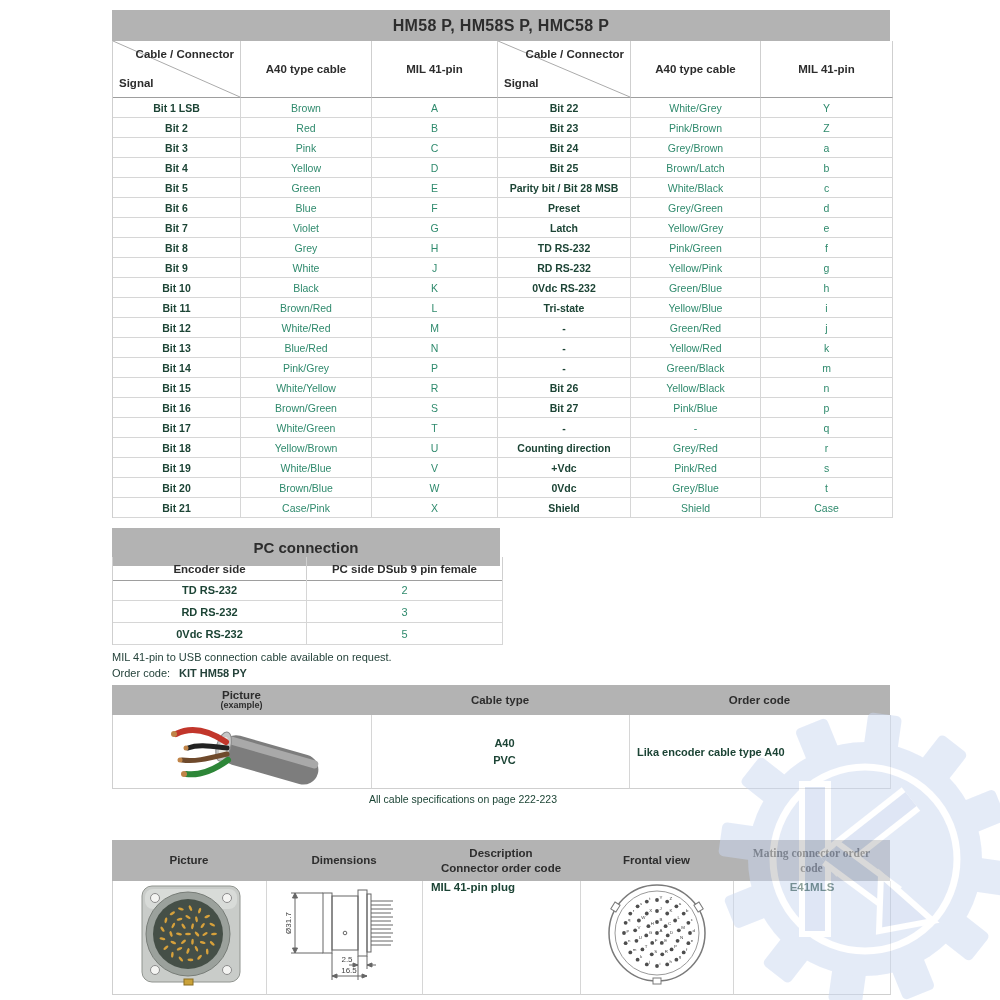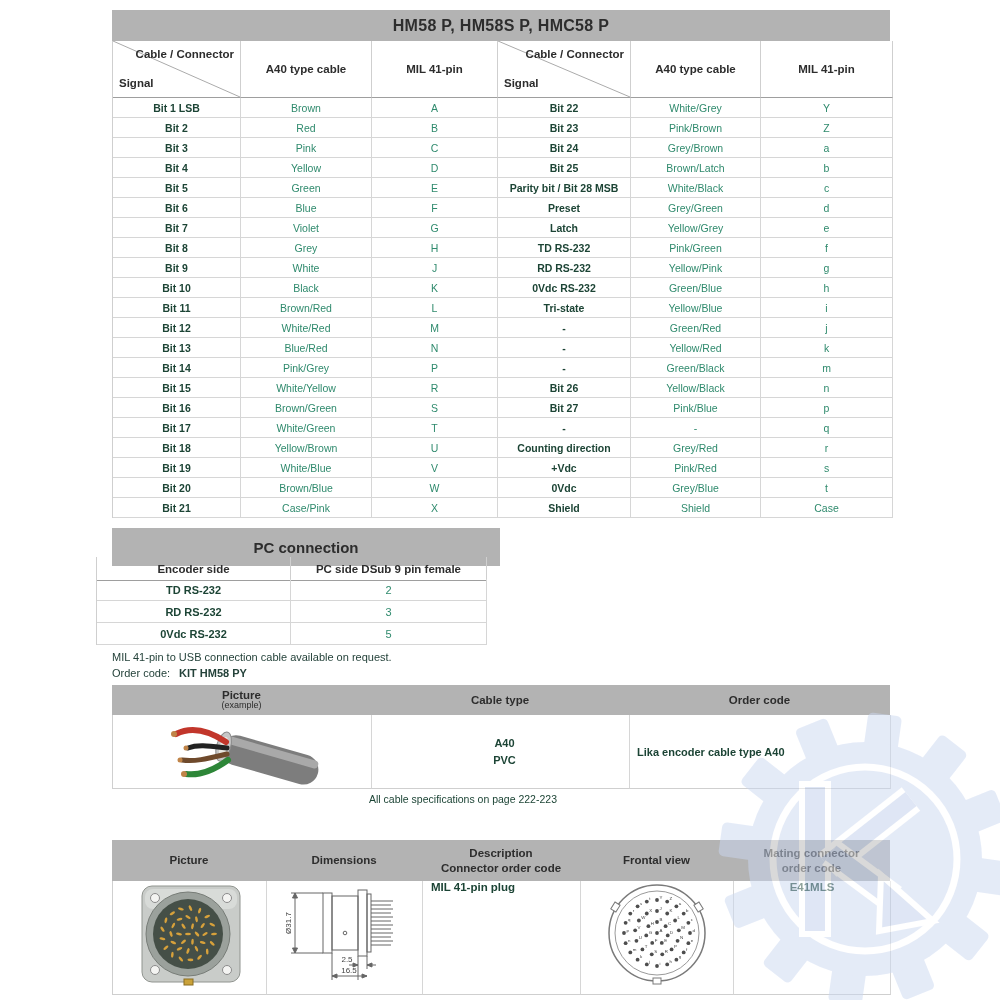--- a/index.html
+++ b/index.html
@@ -20,36 +20,36 @@
   .corner .bottom{position:absolute;bottom:8px;left:6px;text-align:center;}
   #conn-rows{left:112px;top:98px;width:780px;grid-template-columns:128px 131px 126px 133px 130px 132px;
      grid-auto-rows:20px;border-left:1px solid #cfcfcf;}
   .cell{border-right:1px solid #d6d6d6;border-bottom:1px solid #d6d6d6;display:flex;align-items:center;
         justify-content:center;font-size:10.5px;white-space:nowrap;overflow:visible;}
   .sig{font-weight:bold;color:#1c4435;}
   .val{color:#2f8a6d;}
   .val-dark{font-weight:bold;color:#1c4435;}
   
   #pc-bar{left:112px;top:528px;width:388px;height:38px;font-size:15px;}
-  #pc-table{left:96px;top:557px;width:390px;grid-template-columns:194px 196px;grid-auto-rows:22px;
+  #pc-table{left:112px;top:557px;width:390px;grid-template-columns:194px 196px;grid-auto-rows:22px;
      border-left:1px solid #cfcfcf;}
   .pch{border-right:1px solid #cfcfcf;border-bottom:1px solid #9e9e9e;display:flex;align-items:center;
        justify-content:center;font-weight:bold;color:#2d2d2d;font-size:11.5px;height:23px;}
   .pcell{border-right:1px solid #d6d6d6;border-bottom:1px solid #d6d6d6;display:flex;align-items:center;
        justify-content:center;font-size:11px;}
   .note{position:absolute;left:112px;font-size:11px;color:#24423a;}
   #note-usb{top:651px;}
   #note-order{top:667px;}
   #note-order .ocv{margin-left:9px;font-weight:bold;}
   
   #cable-header{left:112px;top:685px;width:778px;height:30px;
      grid-template-columns:259px 258px 261px;background:#b3b3b3;}
   .ch{display:flex;flex-direction:column;align-items:center;justify-content:center;font-weight:bold;
       color:#2d2d2d;font-size:11.5px;line-height:1.1;}
-  .ch .sub{font-weight:normal;font-size:9px;}
+  .ch .sub{font-weight:bold;font-size:9px;}
   #cable-body{left:112px;top:715px;width:780px;height:74px;grid-template-columns:259px 258px 261px;
      border-left:1px solid #cfcfcf;}
   #cable-body>div{border-right:1px solid #d6d6d6;border-bottom:1px solid #cfcfcf;display:flex;
      align-items:center;}
   .cable-pic-cell{justify-content:center;}
   .cable-type-cell{flex-direction:column;align-items:flex-start;justify-content:center;padding-left:8px;
      font-size:11px;line-height:1.5;}
   .order-code-cell{padding-left:7px;font-size:11px;}
   #cable-note{position:absolute;left:112px;top:793px;width:702px;text-align:center;font-size:10.5px;
      color:#1c4435;}
@@ -295,21 +295,21 @@
         <span>Dimensions</span>
       </div>
     <div class="ch2">
       <span>Description</span>
       <span>Connector order code</span>
     </div>
     <div class="ch2">
         <span>Frontal view</span>
       </div>
     <div class="ch2">
-        <span style="width:120px;">Mating connector order code</span>
+        <span style="width:120px;font-family:Liberation Serif, serif;">Mating connector order code</span>
       </div>
   </div>
   <div class="grid" id="connector-body">
     <div>
       <svg width="128" height="106" viewBox="0 0 128 106">
         <rect x="16" y="5" width="98" height="96" rx="10" fill="#c9ccc9" stroke="#90948f"></rect>
         <rect x="19" y="8" width="92" height="20" rx="8" fill="#d8dbd8"></rect>
         <circle cx="29" cy="17" r="4.5" fill="#f4f4f2" stroke="#8b8b8b"></circle>
         <circle cx="101" cy="17" r="4.5" fill="#f4f4f2" stroke="#8b8b8b"></circle>
         <circle cx="29" cy="89" r="4.5" fill="#f4f4f2" stroke="#8b8b8b"></circle>

